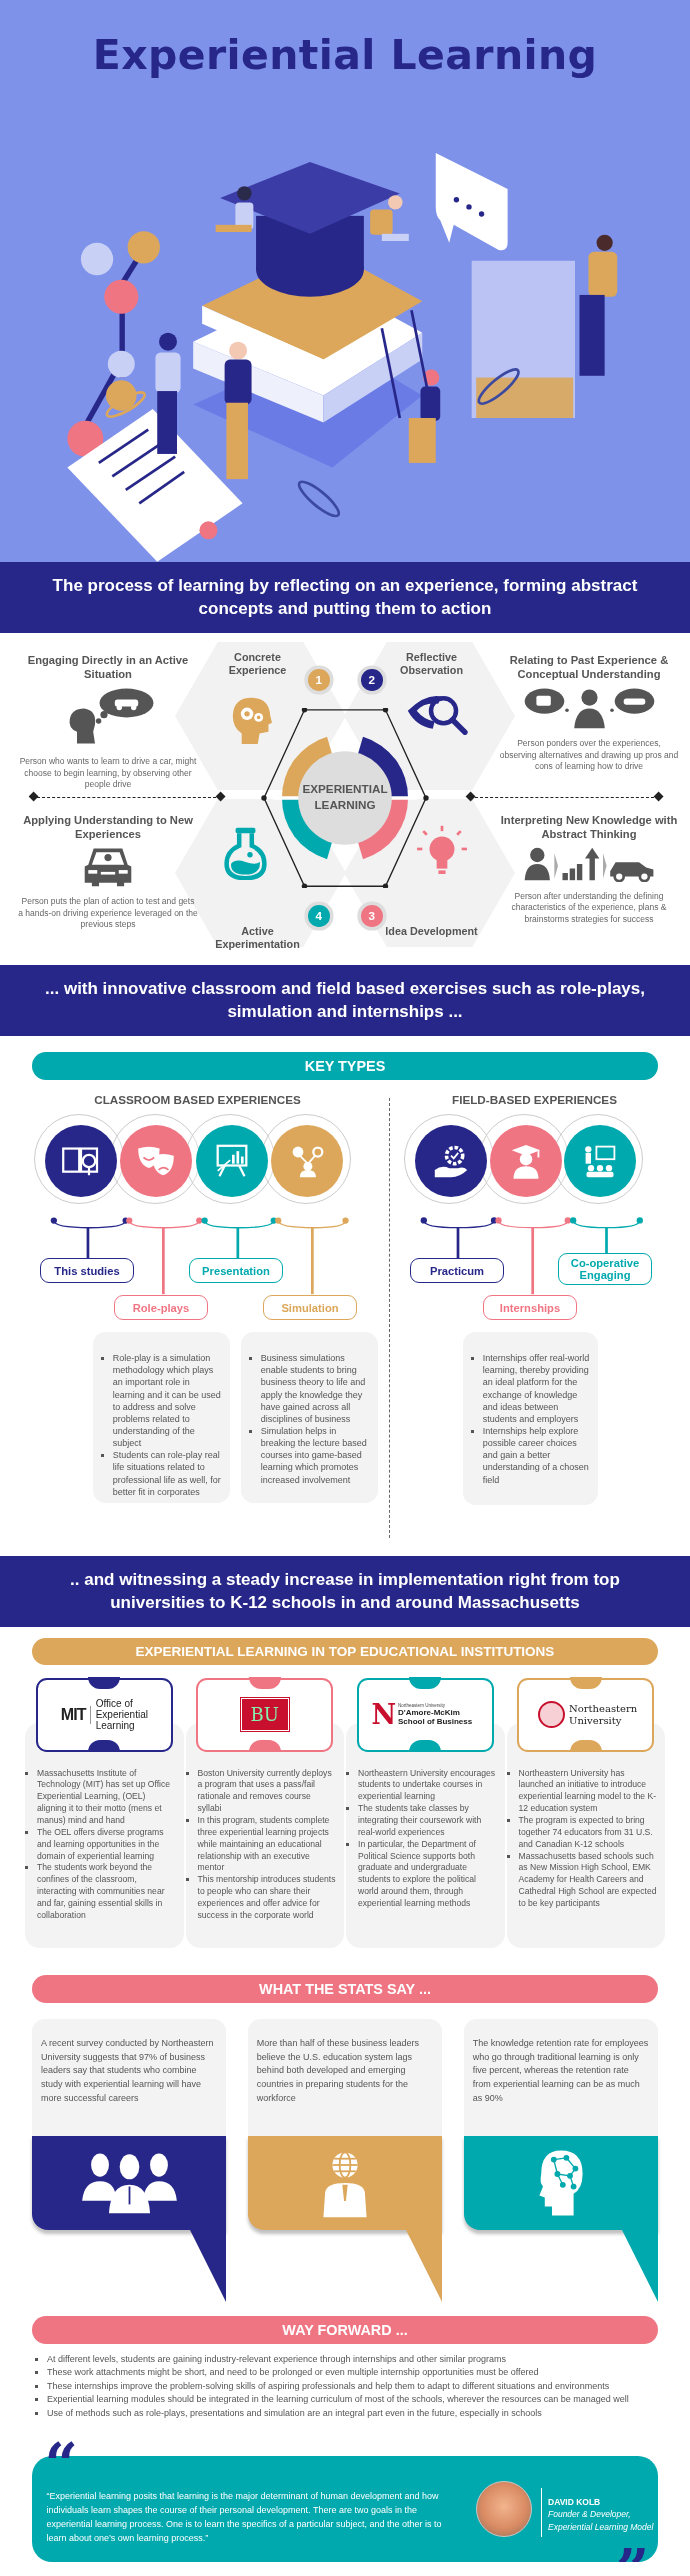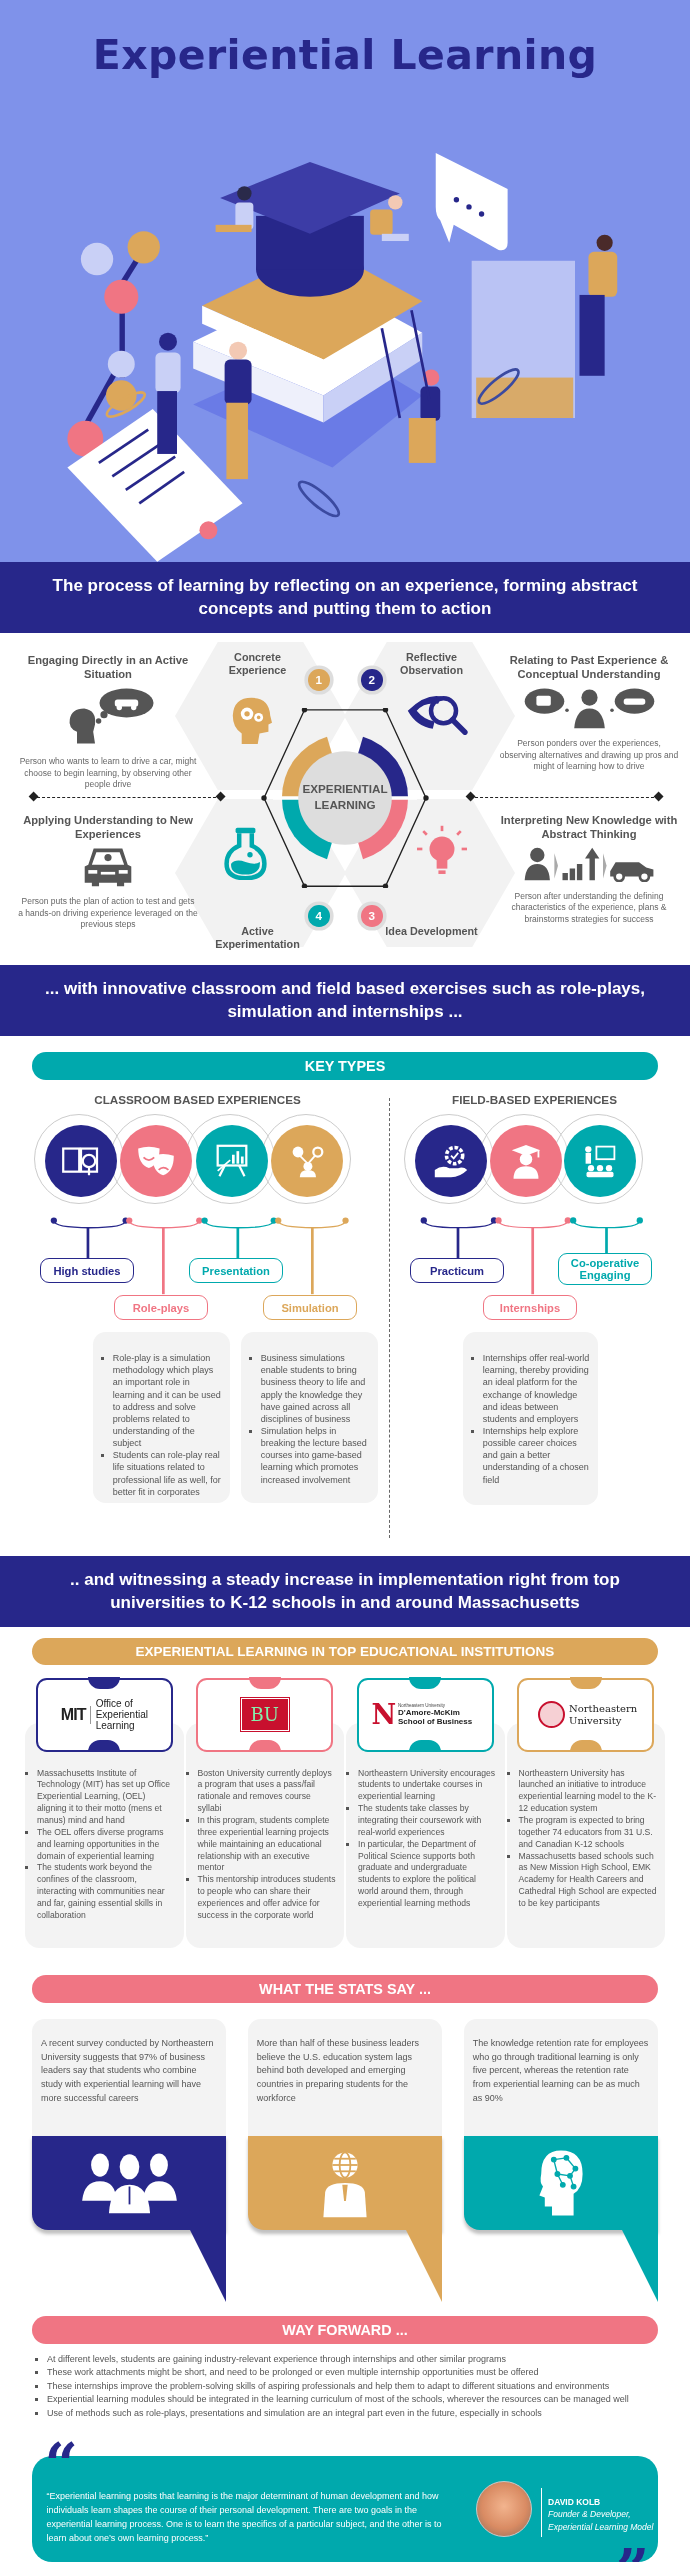--- a/index.html
+++ b/index.html
@@ -145,21 +145,21 @@
     <svg width="135" height="45" viewBox="0 0 150 50" style="margin-top:3.6px">
       <ellipse cx="25" cy="18" rx="22" ry="14" fill="#555"></ellipse>
         <rect x="16" y="12" width="16" height="11" rx="2" fill="#fff"></rect>
       <circle cx="75" cy="14" r="9" fill="#555"></circle>
         <path d="M58 48 Q60 26 75 26 Q90 26 92 48 Z" fill="#555"></path>
       <ellipse cx="125" cy="18" rx="22" ry="14" fill="#555"></ellipse>
         <rect x="113" y="15" width="24" height="7" rx="3" fill="#fff"></rect>
       <circle cx="50" cy="28" r="2" fill="#555"></circle>
         <circle cx="100" cy="28" r="2" fill="#555"></circle>
     </svg>
-    <p>Person ponders over the experiences, observing alternatives and drawing up pros and might of learning how to drive</p>
+    <p>Person ponders over the experiences, observing alternatives and drawing up pros and cons of learning how to drive</p>
   </div>
 
   <div class="side" style="left:18px;top:180px">
     <h3>Applying Understanding to New Experiences</h3>
     <svg width="54" height="43" viewBox="0 0 60 48" style="margin-top:3.6px">
       <path d="M8 22 L14 4 L46 4 L52 22 L56 24 L56 42 L48 42 L48 46 L40 46 L40 42 L20 42 L20 46 L12 46 L12 42 L4 42 L4 24 Z" fill="#555"></path>
       <path d="M17 8 L43 8 L48 22 L12 22 Z" fill="#fff"></path>
         <circle cx="30" cy="14" r="4" fill="#555"></circle>
       <rect x="8" y="28" width="10" height="4" fill="#fff"></rect>
         <rect x="42" y="28" width="10" height="4" fill="#fff"></rect>
@@ -327,21 +327,21 @@
         <li>Simulation helps in breaking the lecture based courses into game-based learning which promotes increased involvement</li>
       </ul>
   </div>
   <div class="desc" style="left:93px;top:252px;width:137px;height:171px">
     <ul>
         <li>Role-play is a simulation methodology which plays an important role in learning and it can be used to address and solve problems related to understanding of the subject</li>
         <li>Students can role-play real life situations related to professional life as well, for better fit in corporates</li>
       </ul>
   </div>
 
-  <div class="lbl" style="left:40px;top:178px;border-color:#27278a;color:#27278a">High studies</div>
+  <div class="lbl" style="left:40px;top:178px;border-color:#27278a;color:#27278a">This studies</div>
   <div class="lbl" style="left:114px;top:215px;border-color:#f07583;color:#f07583">Role-plays</div>
   <div class="lbl" style="left:189px;top:178px;border-color:#00a9ad;color:#00a9ad">Presentation</div>
   <div class="lbl" style="left:263px;top:215px;border-color:#dca75a;color:#dca75a">Simulation</div>
 
   <div class="ring" style="left:404px;top:34px"></div>
   <div class="ring" style="left:479px;top:34px"></div>
   <div class="ring" style="left:553px;top:34px"></div>
   <div class="circ" style="left:415px;top:45px;background:#27278a">
     <svg width="36" height="36" viewBox="0 0 40 40">
         <circle cx="24" cy="14" r="9" fill="none" stroke="#fff" stroke-width="4" stroke-dasharray="4 2"></circle>

